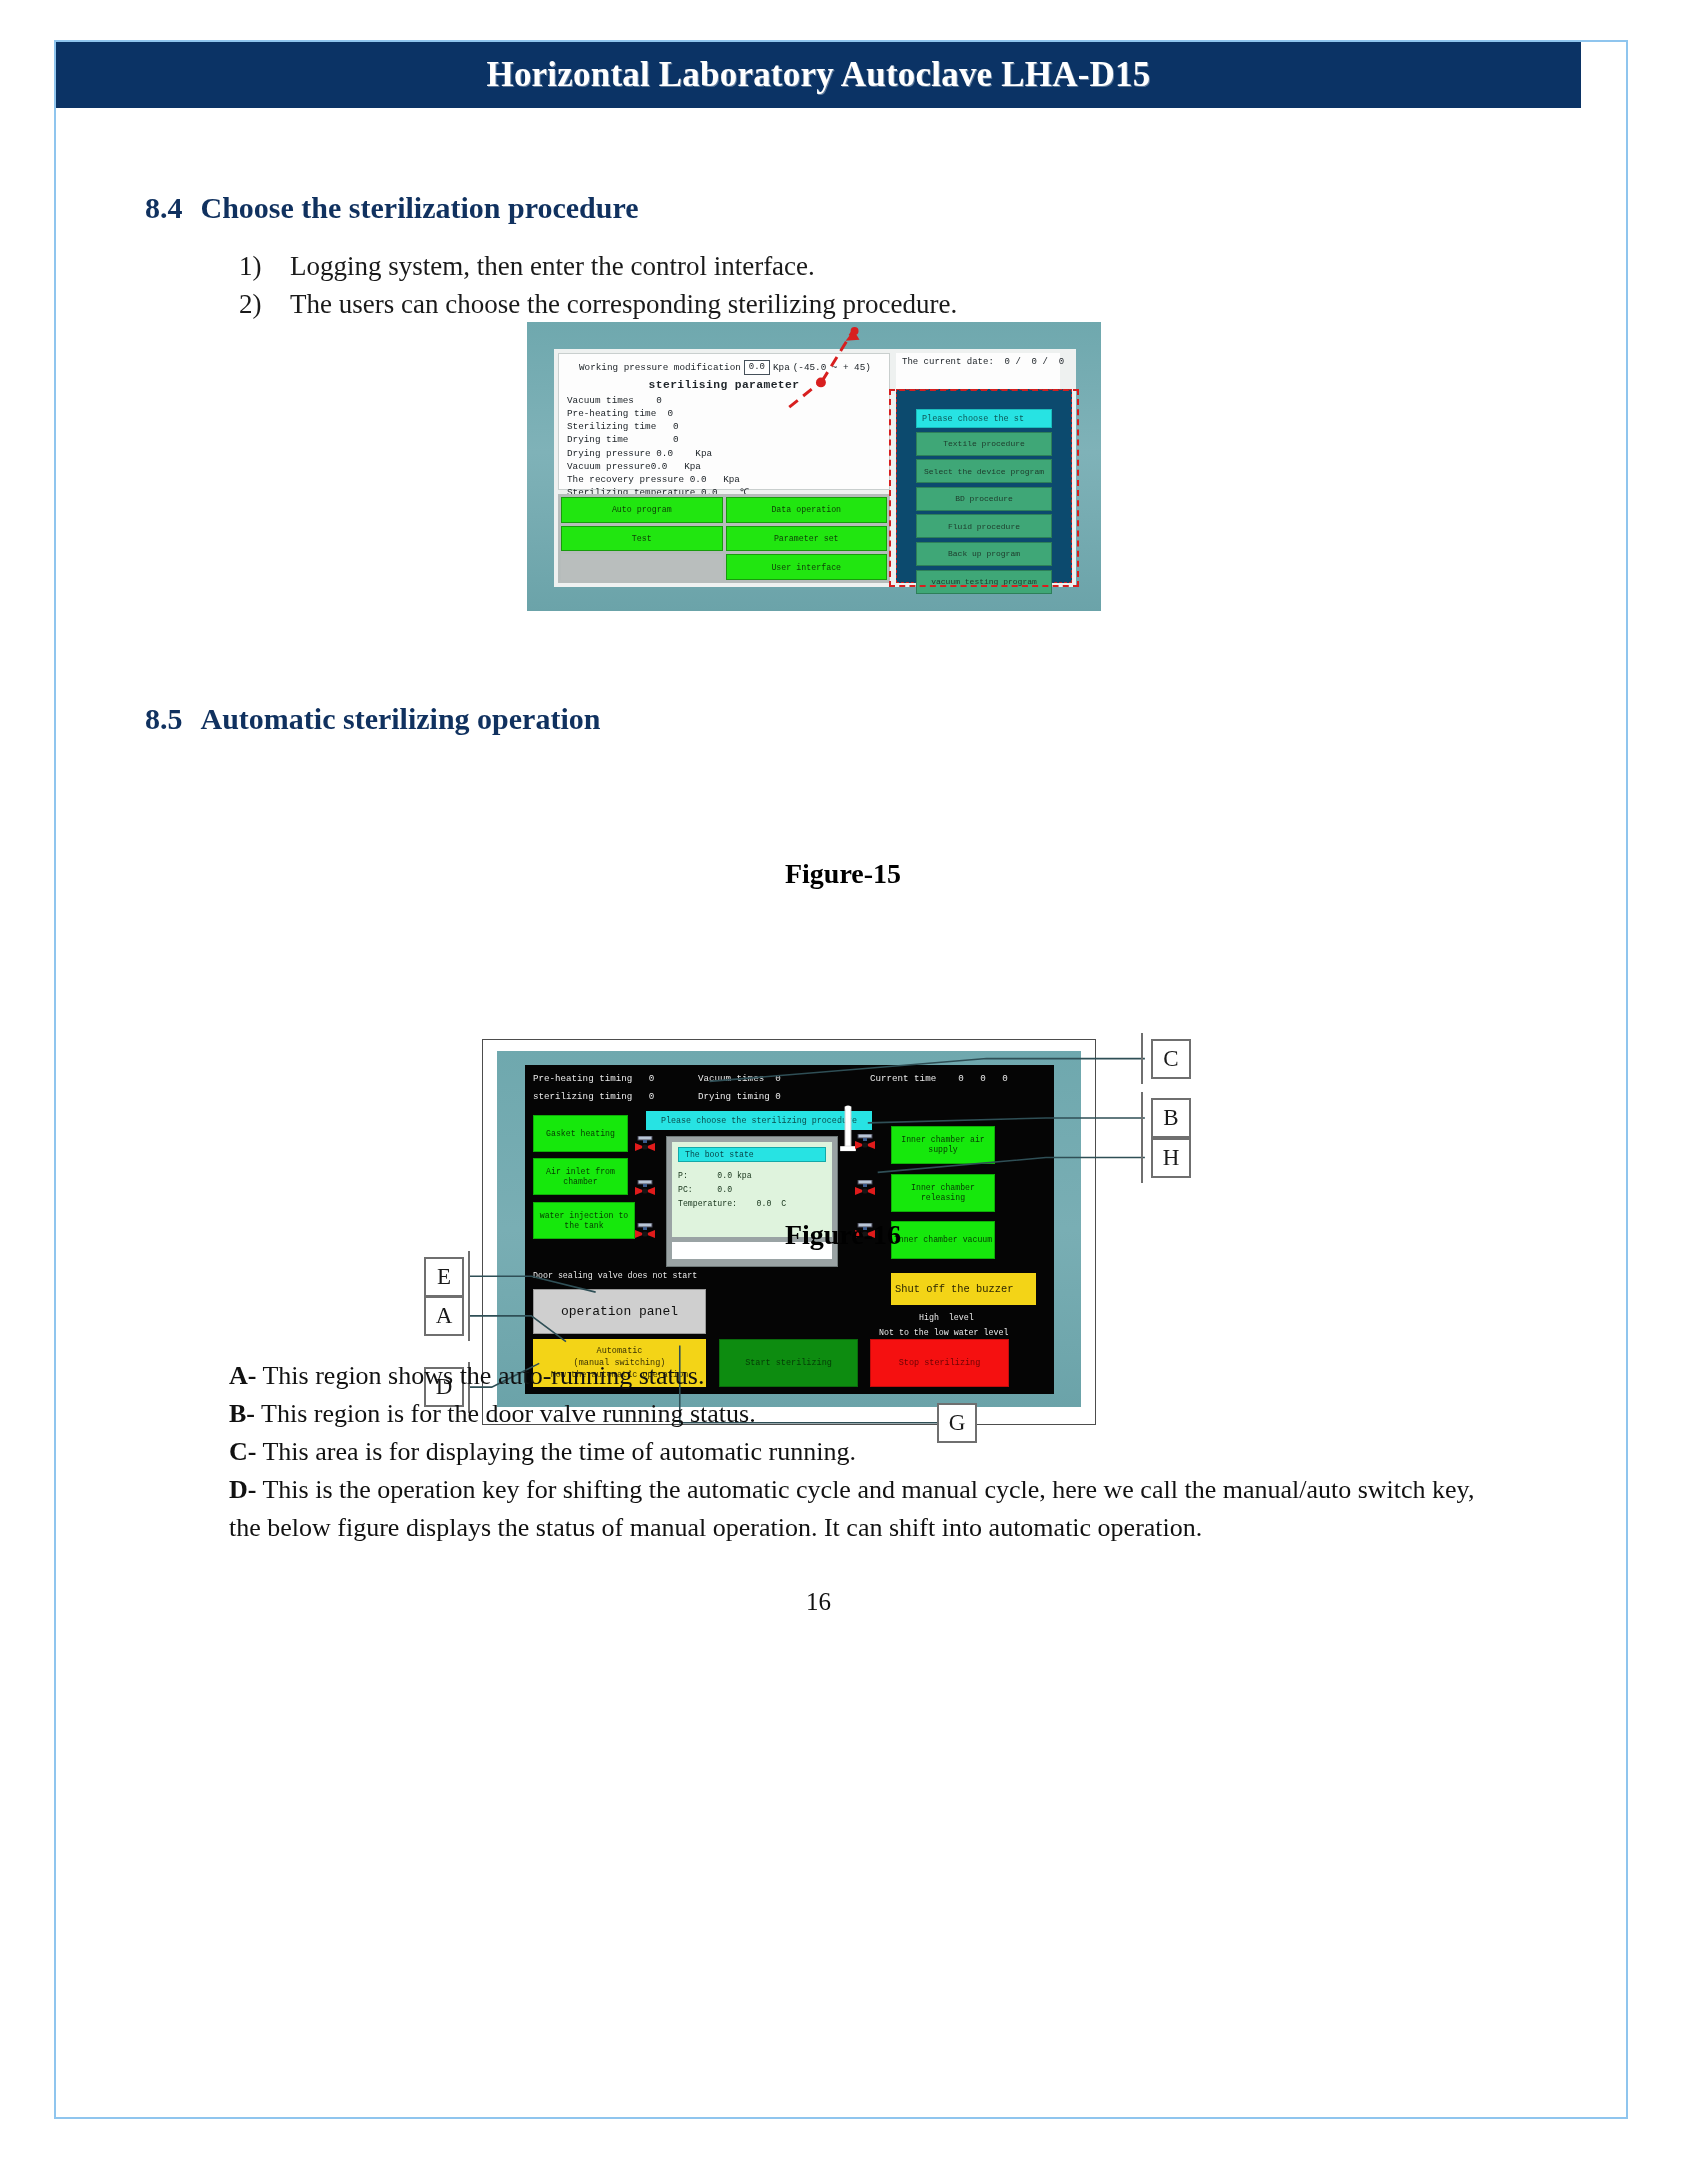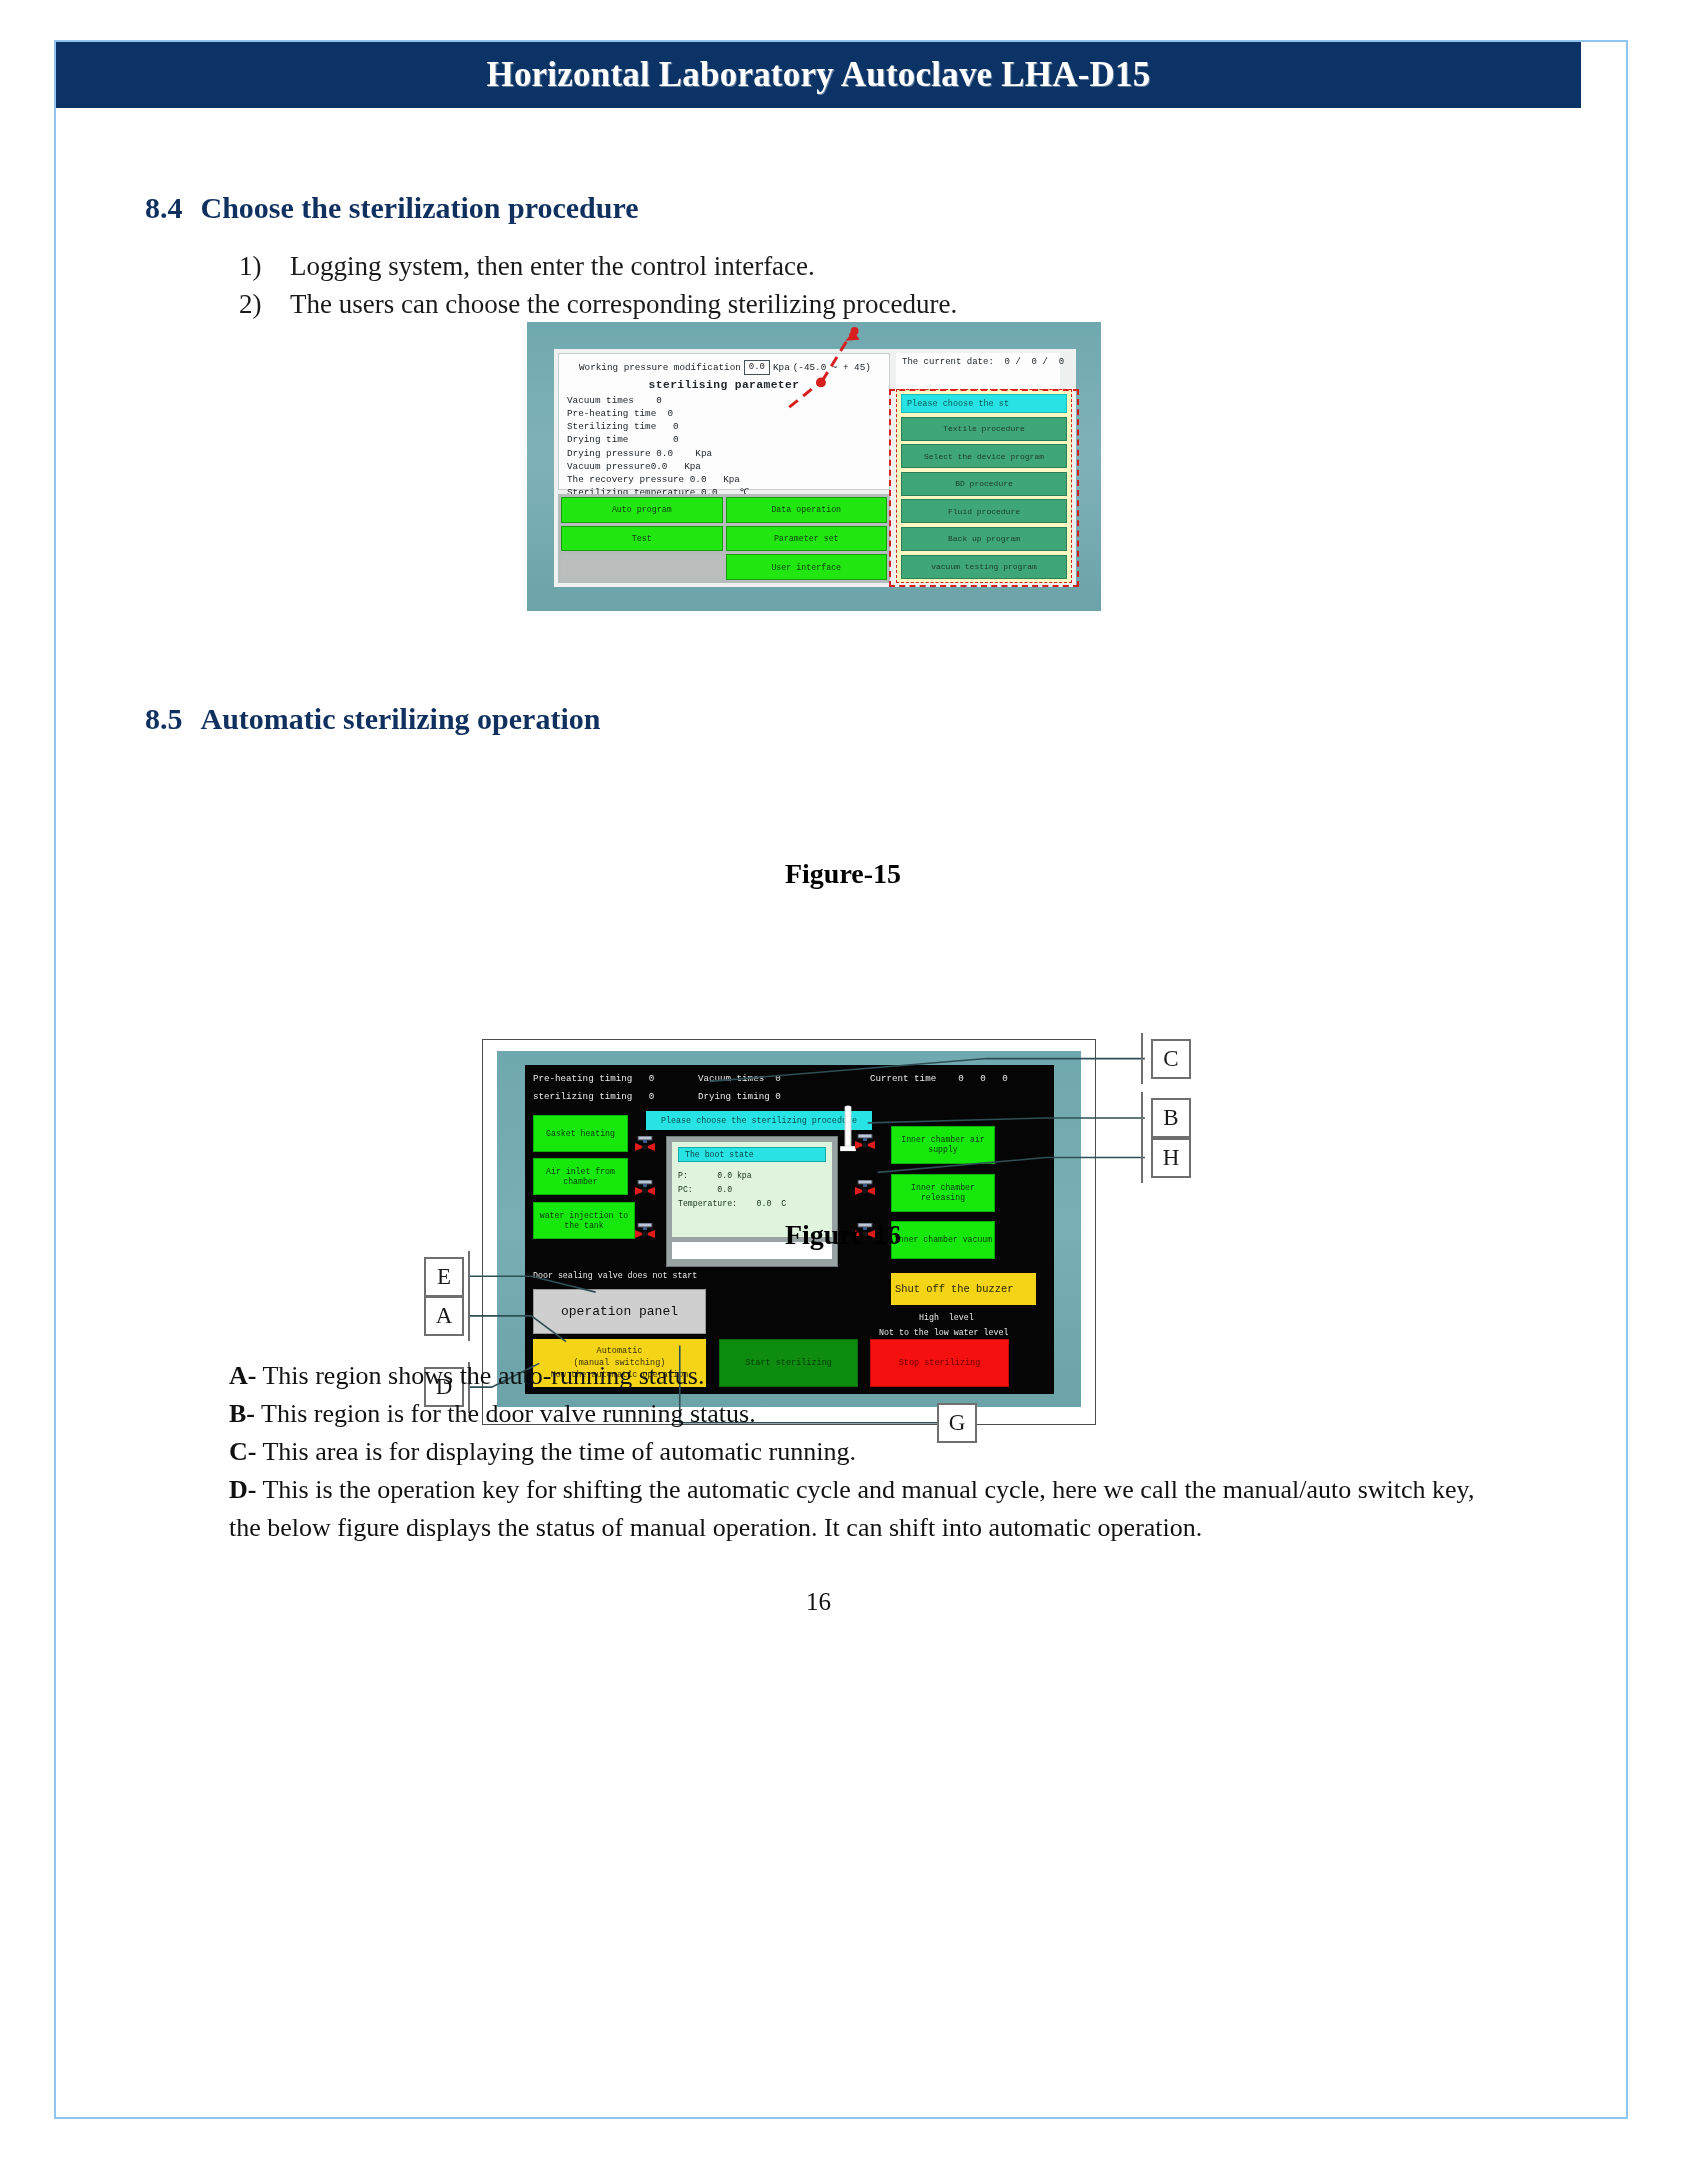--- a/index.html
+++ b/index.html
@@ -66,22 +66,22 @@
     position:absolute; left:342px; top:4px; width:164px; height:36px;
     background:#fdfdfd; font-family:"Liberation Mono", monospace;
     font-size:9px; color:#20262b; padding-top:4px;
   }
   .f15-right-hdr div { white-space:pre; }
   .f15-right-hdr .r1 { padding-left:6px; }
   .f15-right-hdr .r2 { padding-left:22px;margin-top:32px; }
 
   .f15-menu {
     position:absolute; left:342px; top:40px; width:176px; height:194px;
-    background:#fef9c3; border:1px dashed #cf2222;
-    padding:4px;
+    background:#0c4a6e; border:1px dashed #cf2222;
+    padding:19px;
   }
   .f15-menu .mtitle {
     height:19px; background:#27e3e3; color:#0c5a5a;
     font-family:"Liberation Mono", monospace; font-size:8.5px;
     display:flex; align-items:center; padding-left:5px;
     border:1px solid #1bbcbc;
   }
   .f15-menu .mbtn {
     margin-top:3.6px; height:24px; background:#3fa777;
     border:1px solid #2d7f59; color:#1d3a2b;

